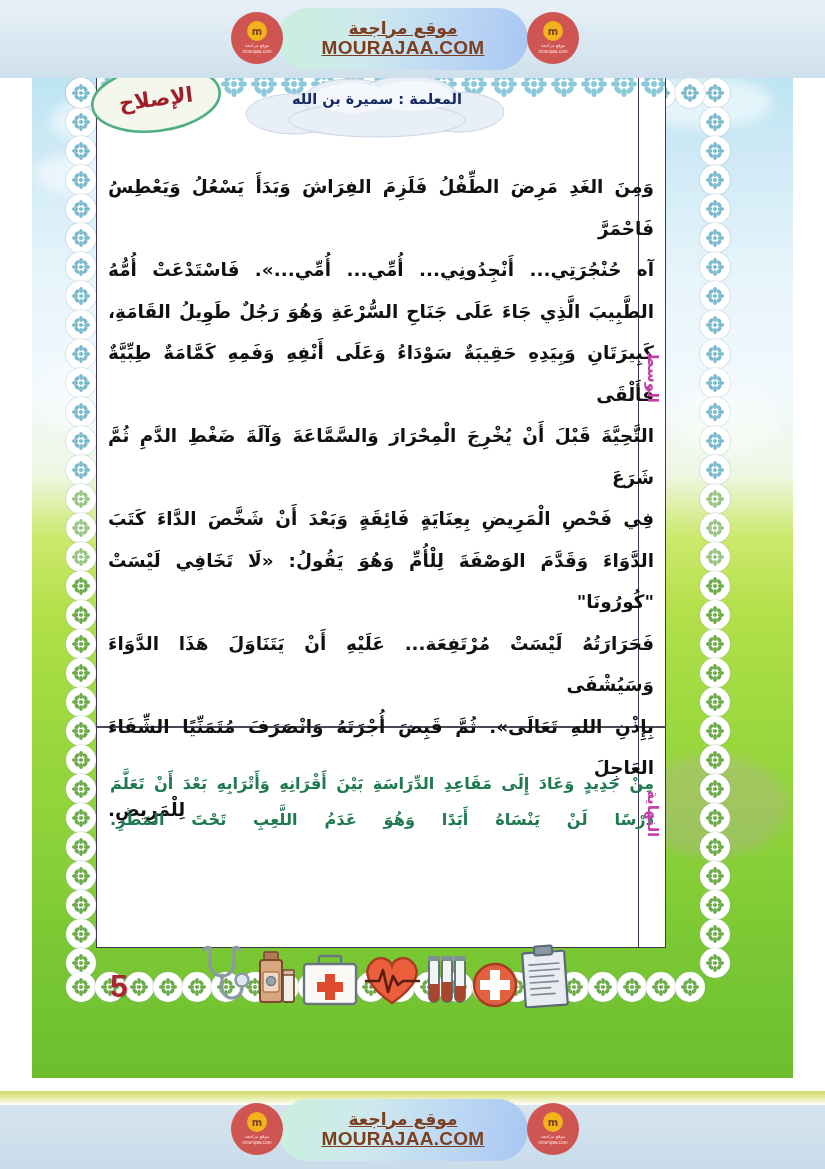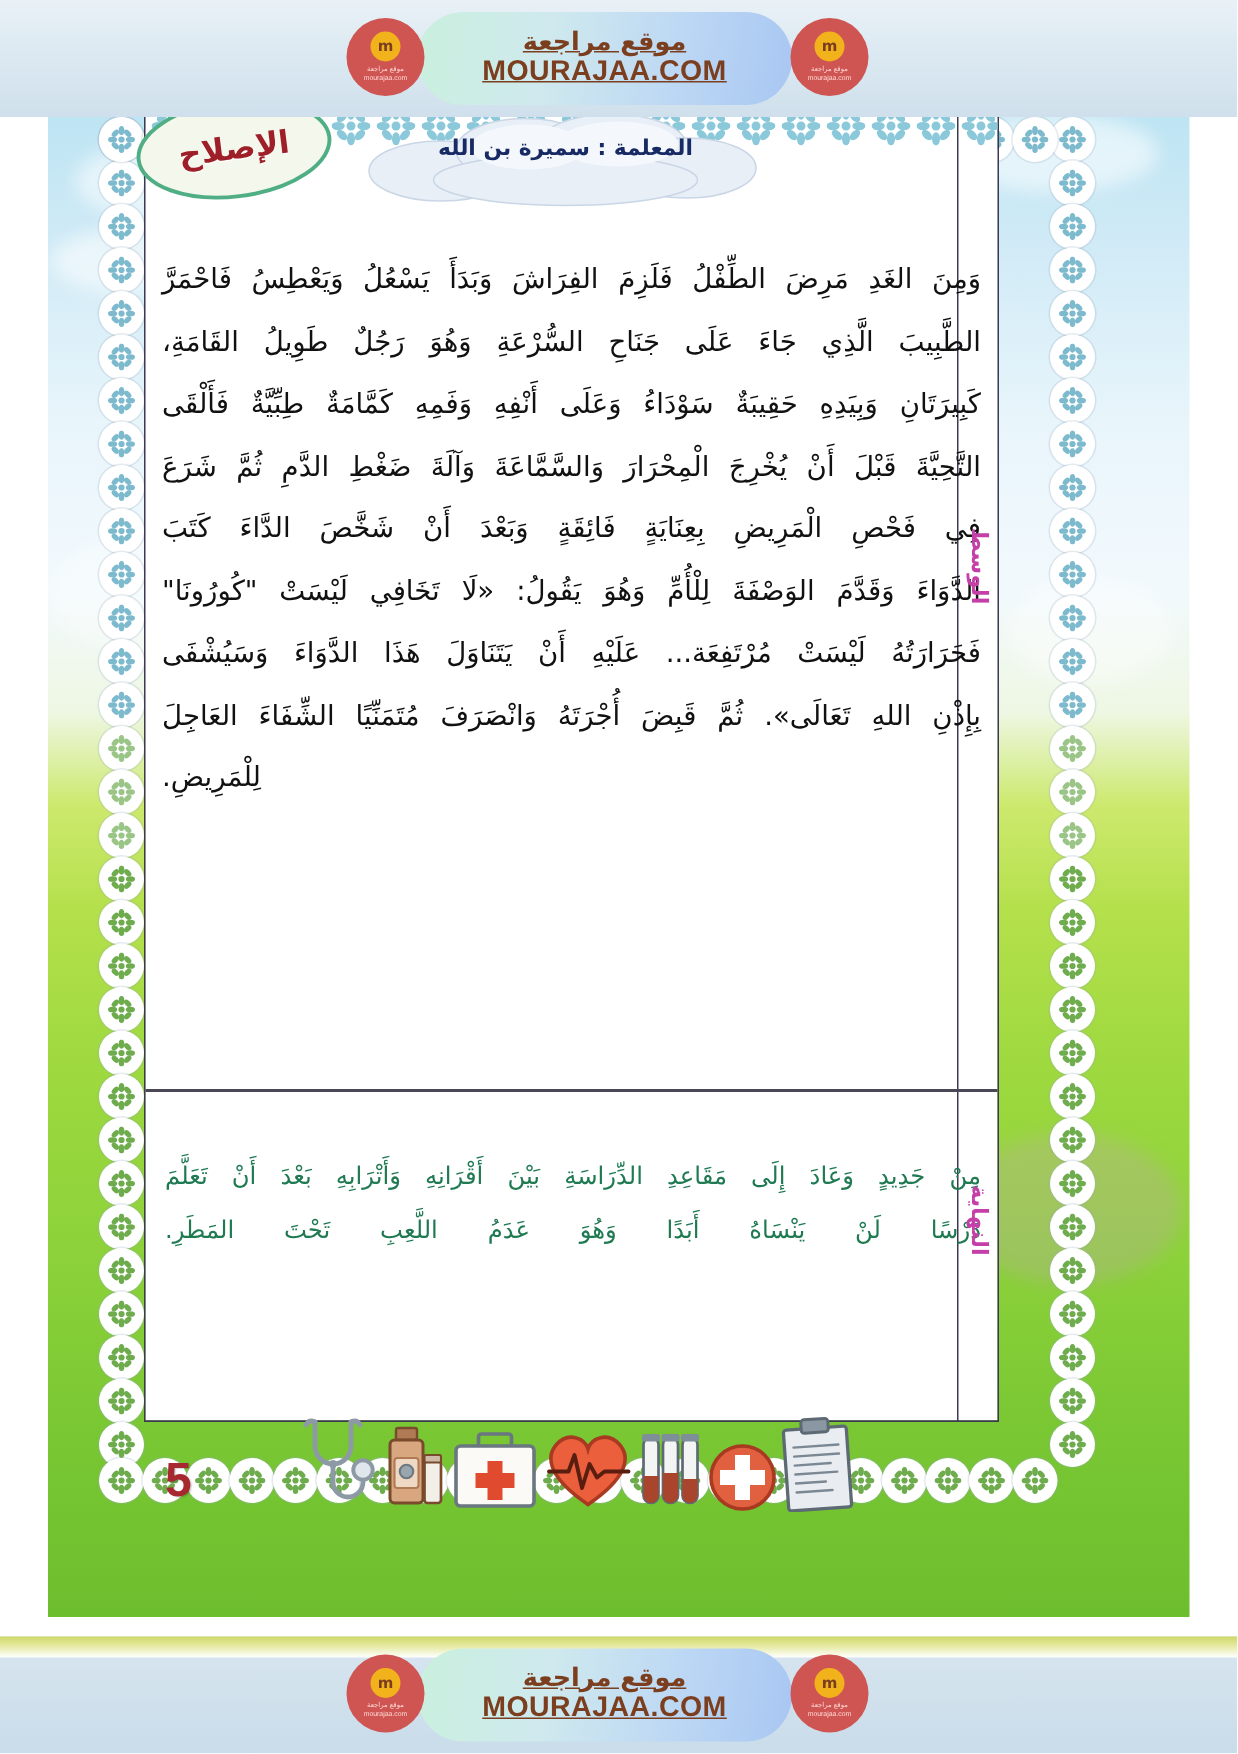--- a/index.html
+++ b/index.html
@@ -276,21 +276,21 @@
   }
 
   
   .passage {
     position: absolute;
     z-index: 26;
     direction: rtl;
     text-align: justify;
     text-align-last: justify;
     font-family: "DejaVu Sans", sans-serif;
-    font-weight: normal;
+    font-weight: bold;
   }
   #passage-1 {
     left: 108px;
     top: 166px;
     width: 546px;
     font-size: 18.4px;
     line-height: 41.5px;
     color: #111111;
     letter-spacing: -0.1px;
   }
@@ -2228,20 +2228,21 @@
 
   <div id="teacher-name">المعلمة : سميرة بن الله</div>
 
   <svg id="oval-badge" viewBox="0 0 136 74">
     <ellipse cx="68" cy="37" rx="64" ry="32" fill="#f3f7ec" stroke="#4fae84" stroke-width="2.6" transform="rotate(-7 68 37)"></ellipse>
   </svg>
   <div id="oval-label">الإصلاح</div>
 
   <div id="passage-1" class="passage">
       <div>وَمِنَ الغَدِ مَرِضَ الطِّفْلُ فَلَزِمَ الفِرَاشَ وَبَدَأَ يَسْعُلُ وَيَعْطِسُ فَاحْمَرَّ</div>
+      <div>آه حُنْجُرَتِي... أَنْجِدُونِي... أُمِّي...   أُمِّي...». فَاسْتَدْعَتْ أُمُّهُ</div>
       <div>الطَّبِيبَ الَّذِي جَاءَ عَلَى جَنَاحِ السُّرْعَةِ وَهُوَ رَجُلٌ طَوِيلُ القَامَةِ،</div>
       <div>كَبِيرَتَانِ وَبِيَدِهِ حَقِيبَةٌ سَوْدَاءُ وَعَلَى أَنْفِهِ وَفَمِهِ كَمَّامَةٌ طِبِّيَّةٌ فَأَلْقَى</div>
       <div>التَّحِيَّةَ قَبْلَ أَنْ يُخْرِجَ الْمِحْرَارَ وَالسَّمَّاعَةَ وَآلَةَ ضَغْطِ الدَّمِ ثُمَّ شَرَعَ</div>
       <div>فِي فَحْصِ الْمَرِيضِ بِعِنَايَةٍ فَائِقَةٍ وَبَعْدَ أَنْ شَخَّصَ الدَّاءَ كَتَبَ</div>
       <div>الدَّوَاءَ وَقَدَّمَ الوَصْفَةَ لِلْأُمِّ وَهُوَ يَقُولُ: «لَا تَخَافِي لَيْسَتْ "كُورُونَا"</div>
       <div>فَحَرَارَتُهُ لَيْسَتْ مُرْتَفِعَة... عَلَيْهِ أَنْ يَتَنَاوَلَ هَذَا الدَّوَاءَ وَسَيُشْفَى</div>
       <div>بِإِذْنِ اللهِ تَعَالَى». ثُمَّ قَبِضَ أُجْرَتَهُ وَانْصَرَفَ مُتَمَنِّيًا الشِّفَاءَ العَاجِلَ</div>
       <div class="last-line">لِلْمَرِيضِ.</div>
     </div>
 

